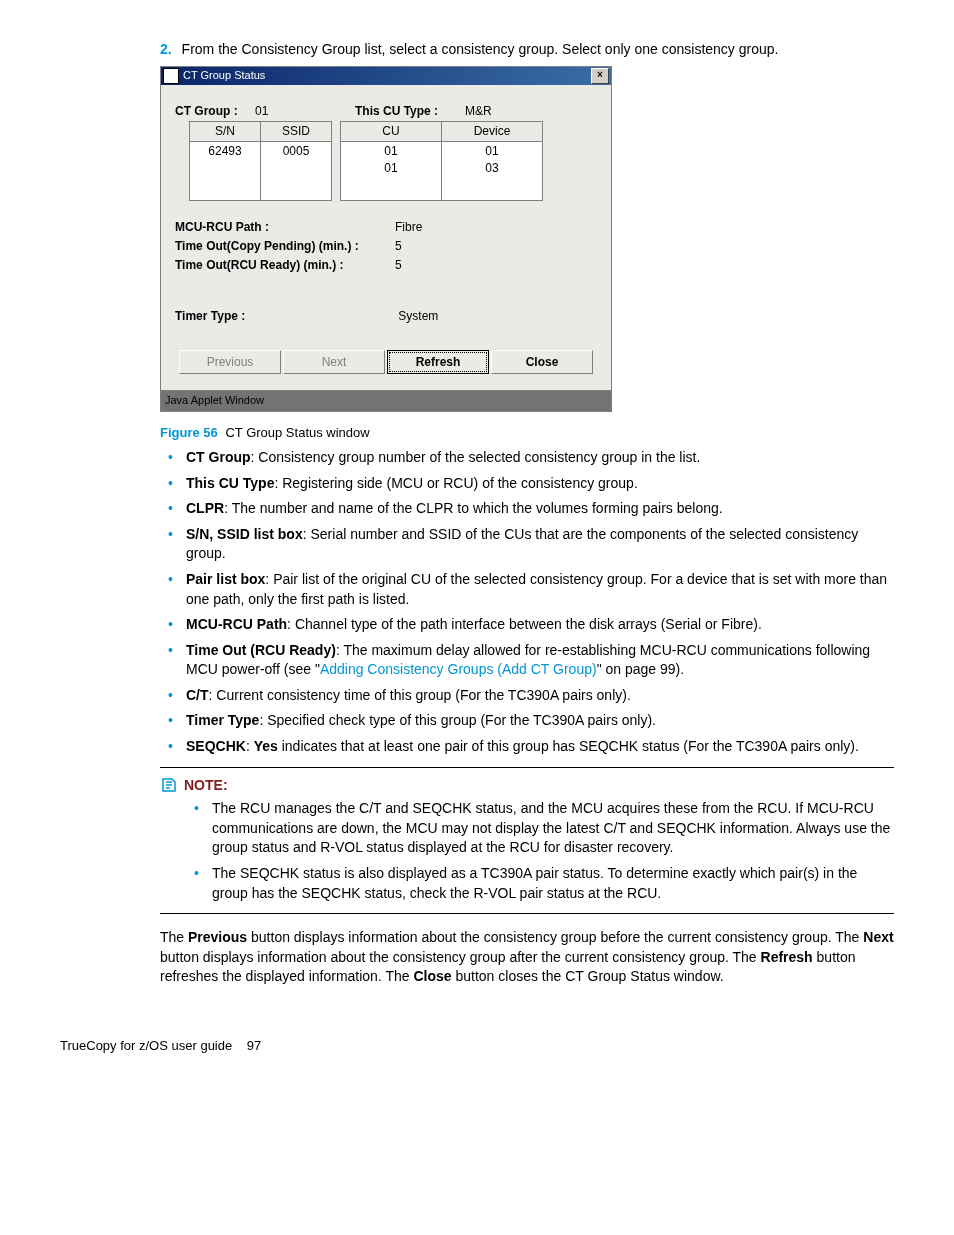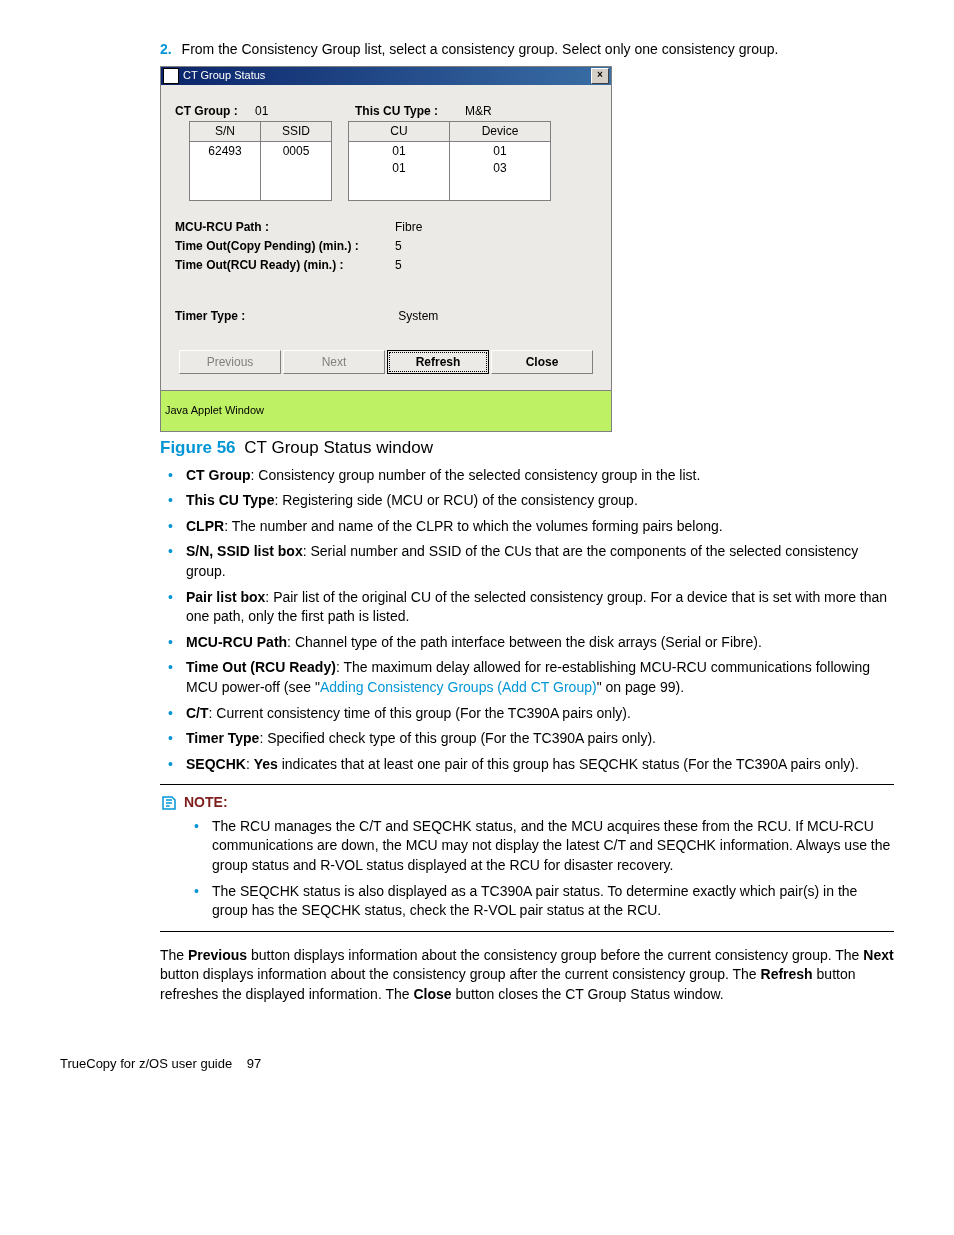--- a/index.html
+++ b/index.html
@@ -70,21 +70,21 @@
   .dialog-body {
     padding: 18px 14px 6px 14px;
   }
   .top-line {
     display: flex;
     margin-bottom: 2px;
   }
   .top-line .bold { font-weight: bold; }
   .tables-wrap {
     display: flex;
-    gap: 16px;
+    gap: 8px;
     margin-bottom: 18px;
     margin-left: 14px;
   }
   table.mini {
     border-collapse: collapse;
     background: #fff;
     font-size: 12px;
   }
   table.mini th {
     background: #eceae6;
@@ -129,29 +129,29 @@
     color: #808080;
     font-weight: normal;
   }
   .btn.focus {
     outline: 1px dotted #000;
     outline-offset: -3px;
     border: 1px solid #000;
   }
   .statusbar {
     border-top: 1px solid #808080;
-    background: #bef264;
+    background: #737373;
     font-size: 11px;
-    padding: 12px 4px;
+    padding: 2px 4px;
   }
   
   .fig-caption {
     margin-left: 100px;
-    margin-top: 4px;
-    font-size: 17px;
+    margin-top: 12px;
+    font-size: 13px;
   }
   .fig-caption .fignum { color: #0096d6; font-weight: bold; margin-right:4px;}
   
   ul.desc {
     margin: 6px 0 10px 100px;
     padding: 0 0 0 26px;
   }
   ul.desc li {
     margin-bottom: 6px;
     list-style: none;

